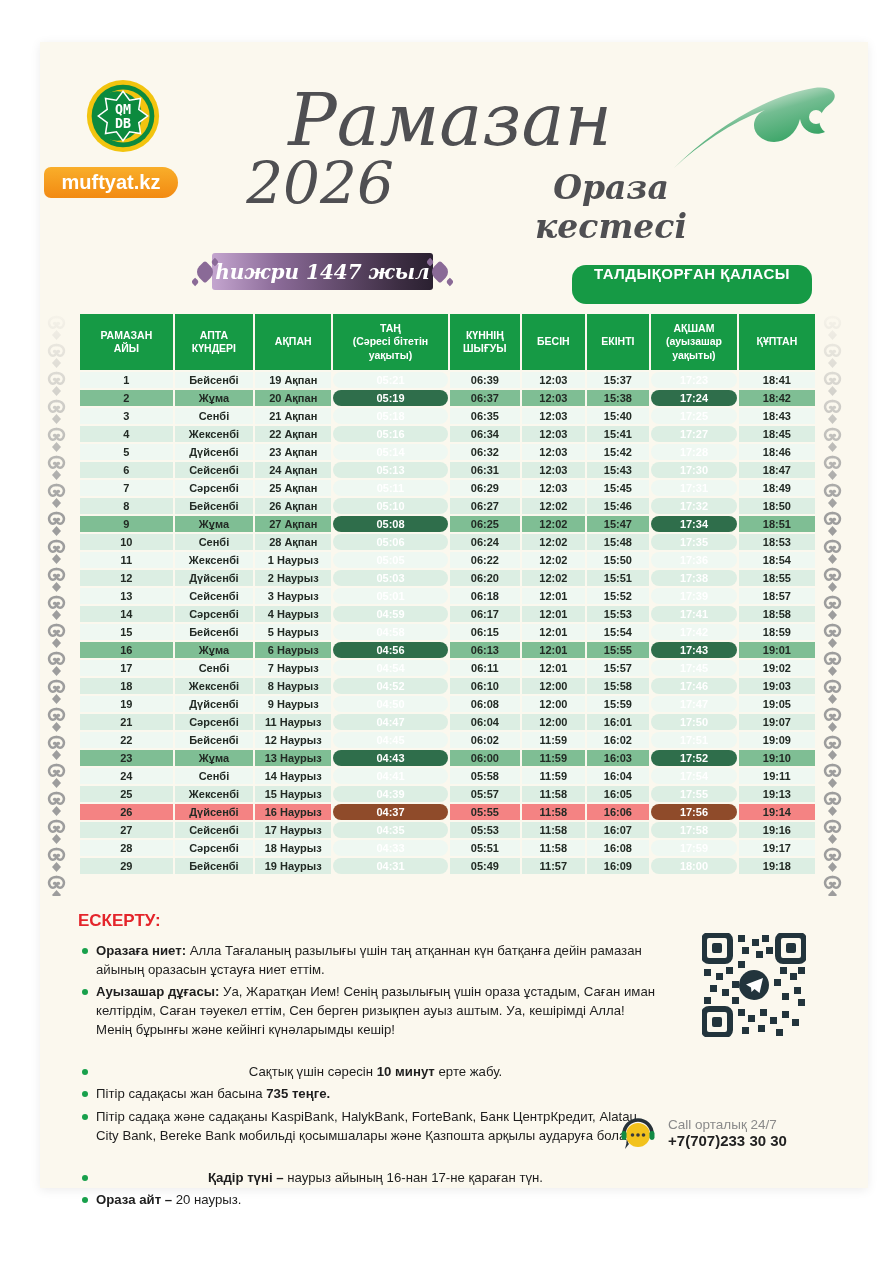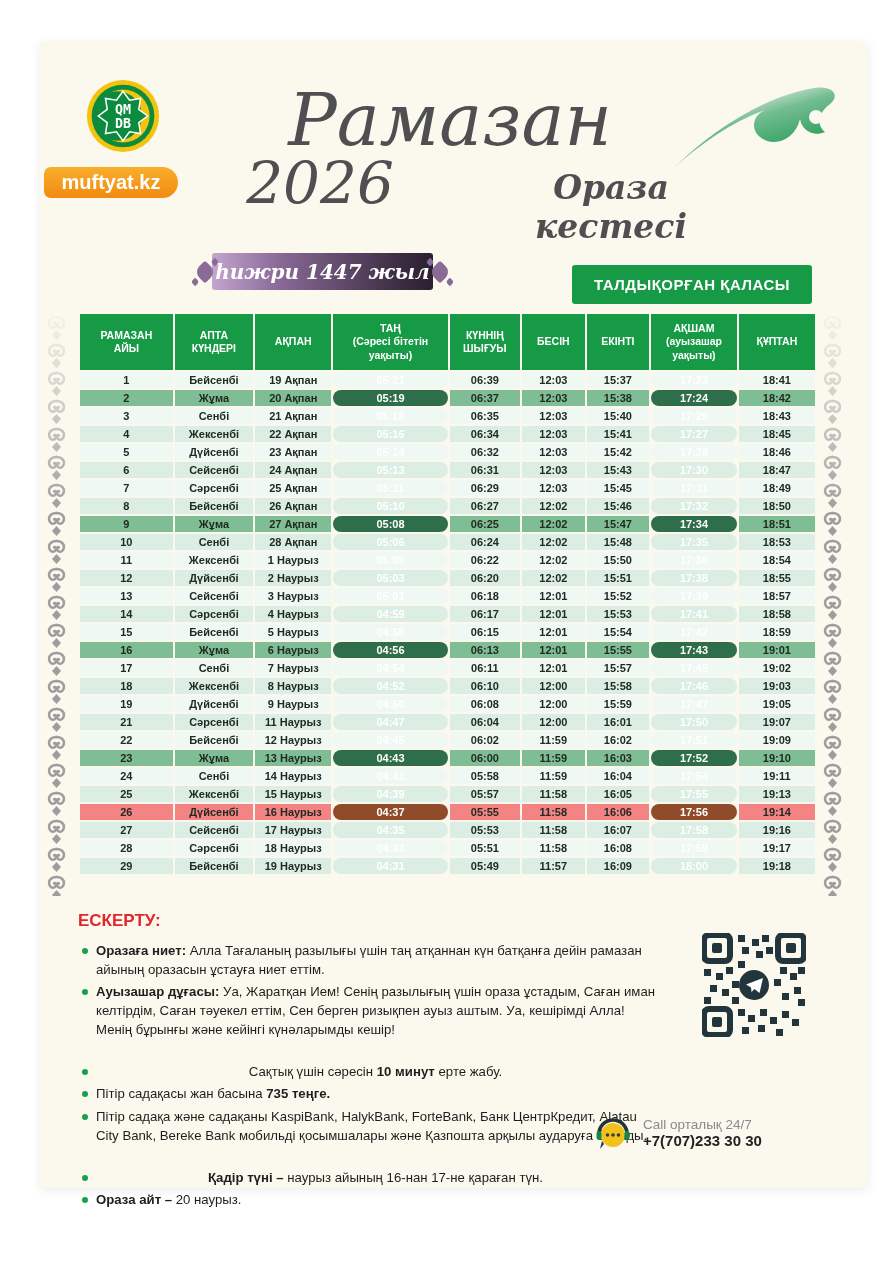--- a/index.html
+++ b/index.html
@@ -26,22 +26,22 @@
             background:linear-gradient(90deg,#c4a5cf,#8a6a97 30%,#3c2d42 85%,#2a2030);
             border-radius:3px; color:#fff; display:flex; align-items:center; justify-content:center;
             font-family:"DejaVu Serif", serif; font-style:italic; font-weight:bold; font-size:20px; }
   .ribbon-end { position:absolute; top:-4px; width:26px; height:45px; color:#7d5f8c; font-size:30px;
                 display:flex; align-items:center; justify-content:center; }
   .ribbon-end.l { left:-20px; }
   .ribbon-end.r { right:-20px; transform:scaleX(-1); }
   .finial { width:16px; height:16px; background:#8a6a97; transform:rotate(45deg);
             border-radius:2px 8px 2px 8px; box-shadow:0 -14px 0 -5px #8a6a97, 0 14px 0 -5px #8a6a97; }
   .city-banner { position:absolute; left:532px; top:223px; width:240px; height:39px;
-                 background:#169a45; border-radius:3px; color:#fff; font-weight:bold;
-                 font-size:15px; letter-spacing:.5px; display:flex; align-items:center; justify-content:center; }
+                 background:#169a45; border-radius:14px; color:#fff; font-weight:bold;
+                 font-size:15px; letter-spacing:.5px; display:flex; align-items:flex-start; justify-content:center; }
   .wave { position:absolute; left:628px; top:28px; width:176px; height:130px; }
 
   
   .orn { position:absolute; top:272px; }
   .orn.left { left:4px; }
   .orn.right { left:780px; }
 
   
   .tablewrap { position:absolute; left:38px; top:270px; width:739px; }
   table.sched { width:100%; border-collapse:separate; border-spacing:2px; table-layout:fixed; }
@@ -67,21 +67,21 @@
   .notes li::before { content:""; position:absolute; left:2px; top:6px; width:6px; height:6px;
                       border-radius:50%; background:#18a04b; }
   .notes li.gap { margin-top:23px;text-align:center; }
   .notes b { font-weight:bold; }
 
   
   .qr { position:absolute; left:662px; top:891px; width:104px; height:104px; }
   .qr-caption { position:absolute; right:56px; top:1004px; width:230px; text-align:right;
                 font-size:13.5px; color:#222; line-height:1.5; }
   .call { position:absolute; right:56px; top:1070px; width:220px; display:flex;
-          align-items:center; justify-content:flex-start; gap:9px; }
+          align-items:center; justify-content:center; gap:9px; }
   .call-texts { text-align:left; }
   .call-label { font-size:13.5px; color:#8a8a8a; }
   .call-phone { font-size:15px; font-weight:bold; color:#222; }
 </style>
 </head>
 <body>
 
 <div class="page">
   <div class="poster">
 

